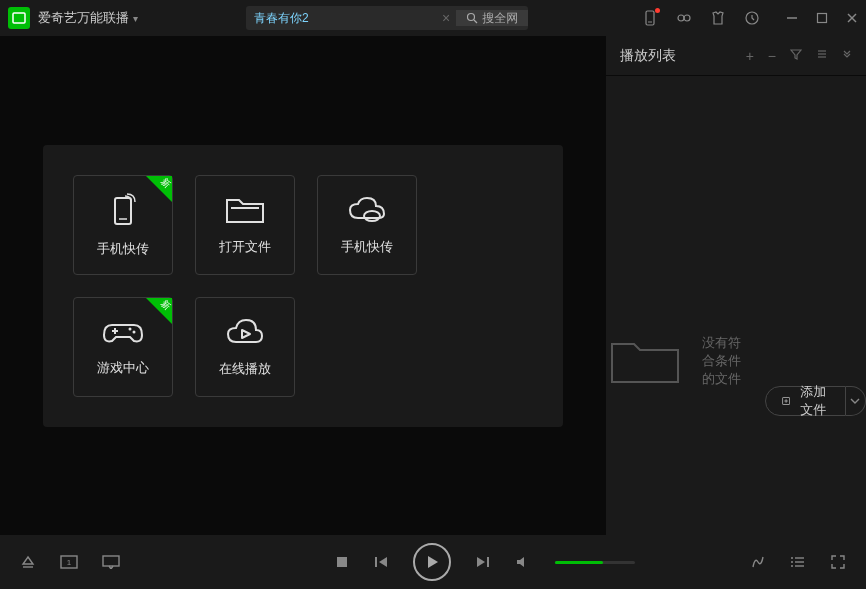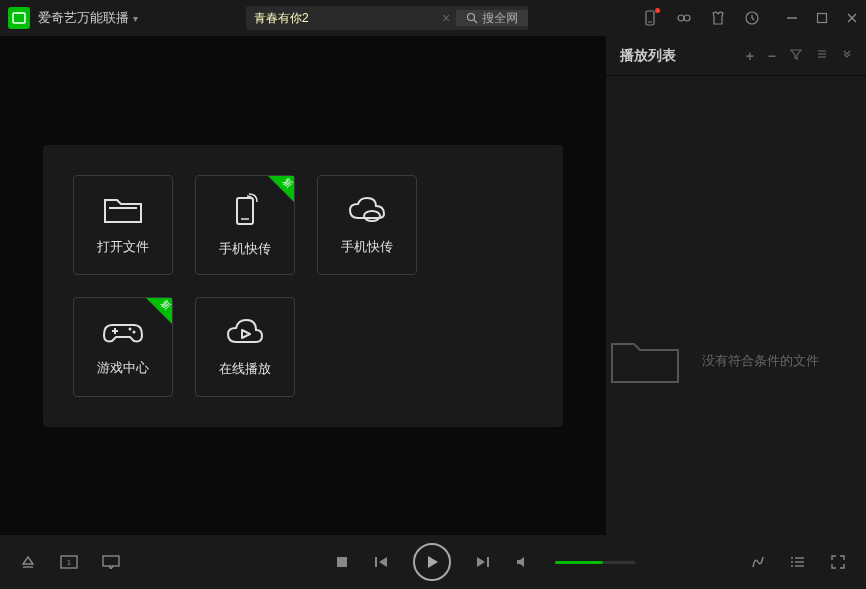--- a/index.html
+++ b/index.html
@@ -4,21 +4,21 @@
 <style>
 * { margin: 0; padding: 0; box-sizing: border-box; }
 body { width: 866px; height: 589px; background: #000; font-family: "Microsoft YaHei", sans-serif; color: #ccc; overflow: hidden; }
 
 .titlebar { height: 36px; background: #1a1a1a; display: flex; align-items: center; padding: 12px 8px; gap: 8px; }
 .app-logo { width: 22px; height: 22px; background: #00be06; border-radius: 3px; display: flex; align-items: center; justify-content: center; color: #fff; font-size: 11px; font-weight: bold; }
 .app-title { color: #ccc; font-size: 13px; display: flex; align-items: center; gap: 4px; }
 .chevron-down { font-size: 10px; color: #888; }
 
 .search-wrap { margin-left: 100px; display: flex; align-items: center; background: #2a2a2a; border-radius: 3px; height: 24px; overflow: hidden; }
-.search-input { background: transparent; border: none; color: #fef9c3; font-size: 12px; padding: 0 8px; width: 190px; outline: none; }
+.search-input { background: transparent; border: none; color: #7dd3fc; font-size: 12px; padding: 0 8px; width: 190px; outline: none; }
 .search-clear { color: #666; padding: 0 6px; cursor: pointer; font-size: 14px; }
 .search-btn { background: #3a3a3a; color: #aaa; font-size: 12px; padding: 0 10px; height: 16px; display: flex; align-items: center; gap: 4px; border: none; cursor: pointer; }
 
 .titlebar-spacer { flex: 1; }
 .titlebar-icons { display: flex; gap: 18px; align-items: center; }
 .titlebar-icon { color: #888; cursor: pointer; position: relative; display: flex; }
 .red-dot { position: absolute; top: -2px; right: -2px; width: 5px; height: 5px; background: #ff3b30; border-radius: 50%; }
 .win-controls { display: flex; gap: 18px; margin-left: 18px; }
 .win-btn { color: #888; cursor: pointer; font-size: 14px; display: flex; align-items: center; }
 
@@ -27,21 +27,21 @@
 .main-area { flex: 1; background: #0a0a0a; display: flex; align-items: center; justify-content: center; padding: 40px; }
 .card-panel { background: #1a1a1a; border-radius: 4px; padding: 30px; width: 520px; }
 .card-grid { display: flex; flex-wrap: wrap; gap: 22px; }
 .card { width: 100px; height: 100px; border: 1px solid #3a3a3a; border-radius: 4px; display: flex; flex-direction: column; align-items: center; justify-content: center; gap: 12px; cursor: pointer; position: relative; }
 .card-icon { color: #e0e0e0; }
 .card-label { color: #e0e0e0; font-size: 13px; }
 .new-badge { position: absolute; top: 0; right: 0; width: 0; height: 0; border-style: solid; border-width: 0 26px 26px 0; border-color: transparent #00be06 transparent transparent; }
 .new-badge::after { content: "新"; position: absolute; top: 1px; right: -24px; color: #fff; font-size: 9px; transform: rotate(45deg); }
 
 .sidebar { width: 260px; background: #1a1a1a; display: flex; flex-direction: column; }
-.sidebar-header { height: 40px; display: flex; align-items: center; padding: 0 14px; justify-content: space-between; border-bottom: 1px solid #0a0a0a; font-weight: bold; }
+.sidebar-header { height: 40px; display: flex; align-items: center; padding: 0 14px; justify-content: space-between; border-bottom: 1px solid #0a0a0a; }
 .sidebar-title { color: #ccc; font-size: 14px; }
 .sidebar-header-icons { display: flex; gap: 14px; }
 .sidebar-header-icon { color: #666; cursor: pointer; font-size: 14px; }
 
 .sidebar-empty { flex: 1; display: flex; align-items: center; padding-top: 110px; gap: 18px; }
 .empty-folder-icon { color: #555; }
 .empty-text { color: #666; font-size: 13px; }
 
 .add-file-wrap { display: flex; margin-top: 80px; }
 .add-file-btn { border: 1px solid #444; background: transparent; color: #ccc; font-size: 13px; padding: 0 16px; height: 30px; border-radius: 15px 0 0 15px; display: flex; align-items: center; gap: 8px; cursor: pointer; }
@@ -128,39 +128,39 @@
         </svg>
       </span>
   </div>
 </div>
 
 <div class="body-wrap">
   <div class="main-area">
     <div class="card-panel">
       <div class="card-grid">
         <div class="card">
-          <span class="card-icon">
-            <svg width="40" height="32" viewBox="0 0 40 32">
-                <path d="M2 6 L2 28 L38 28 L38 10 L18 10 L14 6 Z" fill="none" stroke="#e0e0e0" stroke-width="2"></path>
-                <path d="M6 14 L34 14" stroke="#e0e0e0" stroke-width="2"></path>
-              </svg>
-          </span>
-          <span class="card-label">打开文件</span>
-        </div>
-        <div class="card">
           <span class="new-badge"></span>
           <span class="card-icon">
             <svg width="36" height="36" viewBox="0 0 36 36">
                 <rect x="10" y="6" width="16" height="26" fill="none" stroke="#e0e0e0" stroke-width="2" rx="2"></rect>
                 <path d="M20 4 Q26 4 26 10" fill="none" stroke="#e0e0e0" stroke-width="1.5"></path>
                 <path d="M22 2 Q30 2 30 10" fill="none" stroke="#e0e0e0" stroke-width="1.5"></path>
                 <line x1="14" y1="27" x2="22" y2="27" stroke="#e0e0e0" stroke-width="1.5"></line>
               </svg>
           </span>
           <span class="card-label">手机快传</span>
+        </div>
+        <div class="card">
+          <span class="card-icon">
+            <svg width="40" height="32" viewBox="0 0 40 32">
+                <path d="M2 6 L2 28 L38 28 L38 10 L18 10 L14 6 Z" fill="none" stroke="#e0e0e0" stroke-width="2"></path>
+                <path d="M6 14 L34 14" stroke="#e0e0e0" stroke-width="2"></path>
+              </svg>
+          </span>
+          <span class="card-label">打开文件</span>
         </div>
         <div class="card">
           <span class="card-icon">
             <svg width="42" height="32" viewBox="0 0 42 32">
                 <path d="M12 24 Q4 24 4 16 Q4 10 12 10 Q14 4 21 4 Q30 4 30 12 Q38 12 38 20 Q38 24 32 24 Z" fill="none" stroke="#e0e0e0" stroke-width="2"></path>
                 <ellipse cx="26" cy="22" rx="8" ry="5" fill="none" stroke="#e0e0e0" stroke-width="2"></ellipse>
               </svg>
           </span>
           <span class="card-label">手机快传</span>
         </div>
@@ -216,20 +216,35 @@
           </span>
       </div>
     </div>
     <div class="sidebar-empty">
       <span class="empty-folder-icon">
         <svg width="78" height="58" viewBox="0 0 78 58">
             <path d="M6 12 L6 50 L72 50 L72 18 L34 18 L28 12 Z" fill="none" stroke="#555" stroke-width="2"></path>
           </svg>
       </span>
       <span class="empty-text">没有符合条件的文件</span>
+      <div class="add-file-wrap">
+        <button class="add-file-btn">
+          <svg width="14" height="14" viewBox="0 0 14 14">
+              <rect x="1" y="1" width="12" height="12" fill="none" stroke="#ccc" stroke-width="1.2" rx="1"></rect>
+              <line x1="7" y1="4" x2="7" y2="10" stroke="#ccc" stroke-width="1.2"></line>
+              <line x1="4" y1="7" x2="10" y2="7" stroke="#ccc" stroke-width="1.2"></line>
+            </svg>
+          <span>添加文件</span>
+        </button>
+        <button class="add-file-dropdown">
+          <svg width="10" height="6" viewBox="0 0 10 6">
+              <path d="M1 1 L5 5 L9 1" fill="none" stroke="#888" stroke-width="1.4"></path>
+            </svg>
+        </button>
+      </div>
     </div>
   </div>
 </div>
 
 <div class="controlbar">
   <div class="ctrl-left">
     <span class="ctrl-icon">
         <svg width="16" height="16" viewBox="0 0 16 16">
           <path d="M8 3 L13 10 L3 10 Z" fill="none" stroke="#888" stroke-width="1.4"></path>
           <line x1="3" y1="13" x2="13" y2="13" stroke="#888" stroke-width="1.4"></line>

